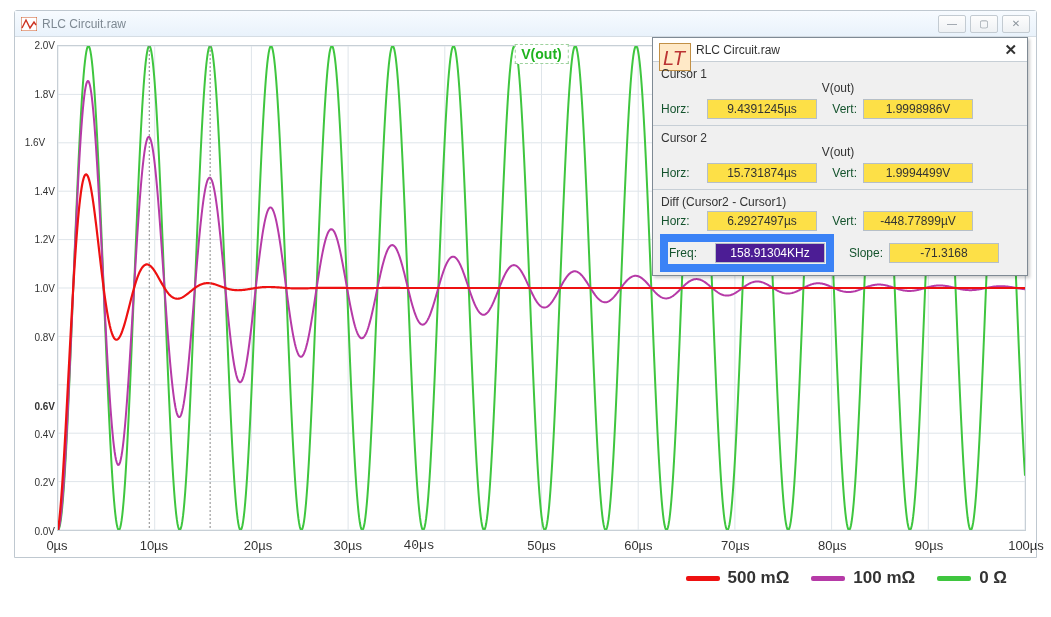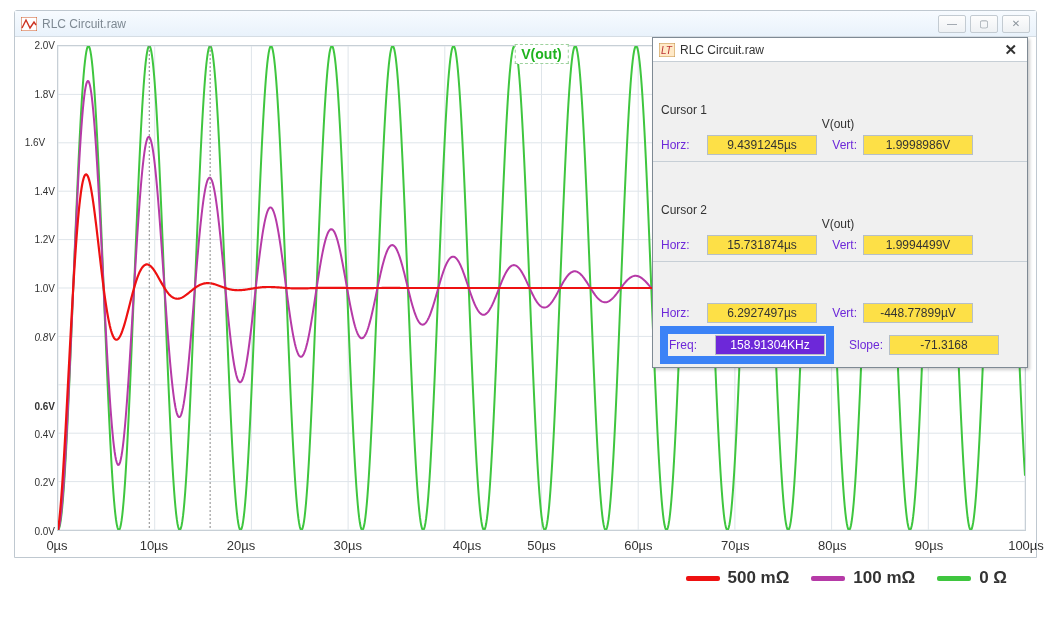--- a/index.html
+++ b/index.html
@@ -80,40 +80,40 @@
     border: 1px solid #7f8a94;
     font-size: 12px;
     box-shadow: 2px 2px 3px rgba(0,0,0,.2);
   }
   .cursorbox .cbtitle {
     height: 24px; background: #fff;
     border-bottom: 1px solid #c7cfd6;
     display: flex; align-items: center; padding: 0 6px;
   }
   .cursorbox .cico {
-    width: 16px; height: 14px; margin-right: 5px;
+    width: 32px; height: 14px; margin-right: 5px;
     display:inline-block;
     text-align:right;
   }
   .cursorbox .cclose {
     margin-left: auto; font-size: 15px; font-weight: bold; color:#333;
     padding: 0 4px;
   }
-  .csec { padding: 3px 12px 2px 8px; margin-top: 36px; }
+  .csec { padding: 3px 12px 2px 8px; }
   .cheader { color:#333; font-size:12px; padding: 2px 0 0 0; }
   .csignal { text-align: center; font-size: 12px; padding: 0 0 2px 0; }
   .crow { display:flex; align-items:center; gap:6px; padding: 2px 0; }
-  .clabel { width: 40px; color:#6d28d9; }
+  .clabel { width: 40px; color:#14532d; }
   .cval {
     flex: 0 0 110px;
     background:#fde047; border:1px solid #b6bfc7;
     height: 20px; line-height:18px; text-align:center;
     font-size: 12px;
   }
-  .cval.sel { background:#6d28d9; color:#fff;text-align:center; }
+  .cval.sel { background:#4c1d95; color:#fff;text-align:center; }
   .csep { border-top:1px solid #c7cfd6; margin-top:2px; }
   .freqbox { border:8px solid #3b82f6; padding:1px; margin:-1px; }
 
   
   .ext-legend {
     margin-top: 10px;
     display:flex; justify-content:flex-end; align-items:center;
     gap: 22px; padding-right: 30px;
     font-size: 17px; font-weight: 700;
   }
@@ -174,35 +174,35 @@
           <line x1="94.391245" x2="94.391245" y1="0" y2="500" class="cursor-line" vector-effect="non-scaling-stroke"></line>
           <line x1="157.31874" x2="157.31874" y1="0" y2="500" class="cursor-line" vector-effect="non-scaling-stroke"></line>
         </svg>
     </div>
 
     <div id="yticks">
         <div class="ytick" style="top: 494px;">0.0V</div>
         <div class="ytick" style="top: 445.4px;">0.2V</div>
         <div class="ytick" style="top: 396.8px;">0.4V</div>
         <div class="ytick" style="top: 369px; font-weight: bold;">0.6V</div>
-        <div class="ytick" style="top: 299.6px; font-style: italic;">0.8V</div>
+        <div class="ytick" style="top: 299.6px;">0.8V</div>
         <div class="ytick" style="top: 251px;">1.0V</div>
         <div class="ytick" style="top: 202.4px;">1.2V</div>
         <div class="ytick" style="top: 153.8px;">1.4V</div>
         <div class="ytick" style="top: 105.2px; text-align: center;">1.6V</div>
         <div class="ytick" style="top: 56.6px;">1.8V</div>
         <div class="ytick" style="top: 8px;">2.0V</div>
       </div>
 
     <div id="xticks">
         <div class="xtick" style="left: 42px;">0µs</div>
         <div class="xtick" style="left: 138.9px;">10µs</div>
-        <div class="xtick" style="left: 226px;">20µs</div>
+        <div class="xtick" style="left: 243px;">20µs</div>
         <div class="xtick" style="left: 332.7px;">30µs</div>
-        <div class="xtick" style="left: 452px;">40µs</div>
+        <div class="xtick" style="left: 404px; font-family: Liberation Mono, monospace;">40µs</div>
         <div class="xtick" style="left: 526.5px;">50µs</div>
         <div class="xtick" style="left: 623.4px;">60µs</div>
         <div class="xtick" style="left: 720.3px;">70µs</div>
         <div class="xtick" style="left: 817.2px;">80µs</div>
         <div class="xtick" style="left: 914.1px;">90µs</div>
         <div class="xtick" style="left: 1011px;">100µs</div>
       </div>
   </div>
 
   <div class="cursorbox">
@@ -235,20 +235,21 @@
       <div class="crow">
         <span class="clabel">Horz:</span>
         <span class="cval">15.731874µs</span>
         <span class="clabel" style="width:34px;text-align:right">Vert:</span>
         <span class="cval">1.9994499V</span>
       </div>
     </div>
     <div class="csep"></div>
 
     <div class="csec">
+      <div class="cheader">Diff (Cursor2 - Cursor1)</div>
       <div class="crow">
         <span class="clabel">Horz:</span>
         <span class="cval">6.2927497µs</span>
         <span class="clabel" style="width:34px;text-align:right">Vert:</span>
         <span class="cval">-448.77899µV</span>
       </div>
       <div class="crow">
         <span class="freqbox" style="display:flex;align-items:center;gap:6px">
           <span class="clabel">Freq:</span>
           <span class="cval sel">158.91304KHz</span>

